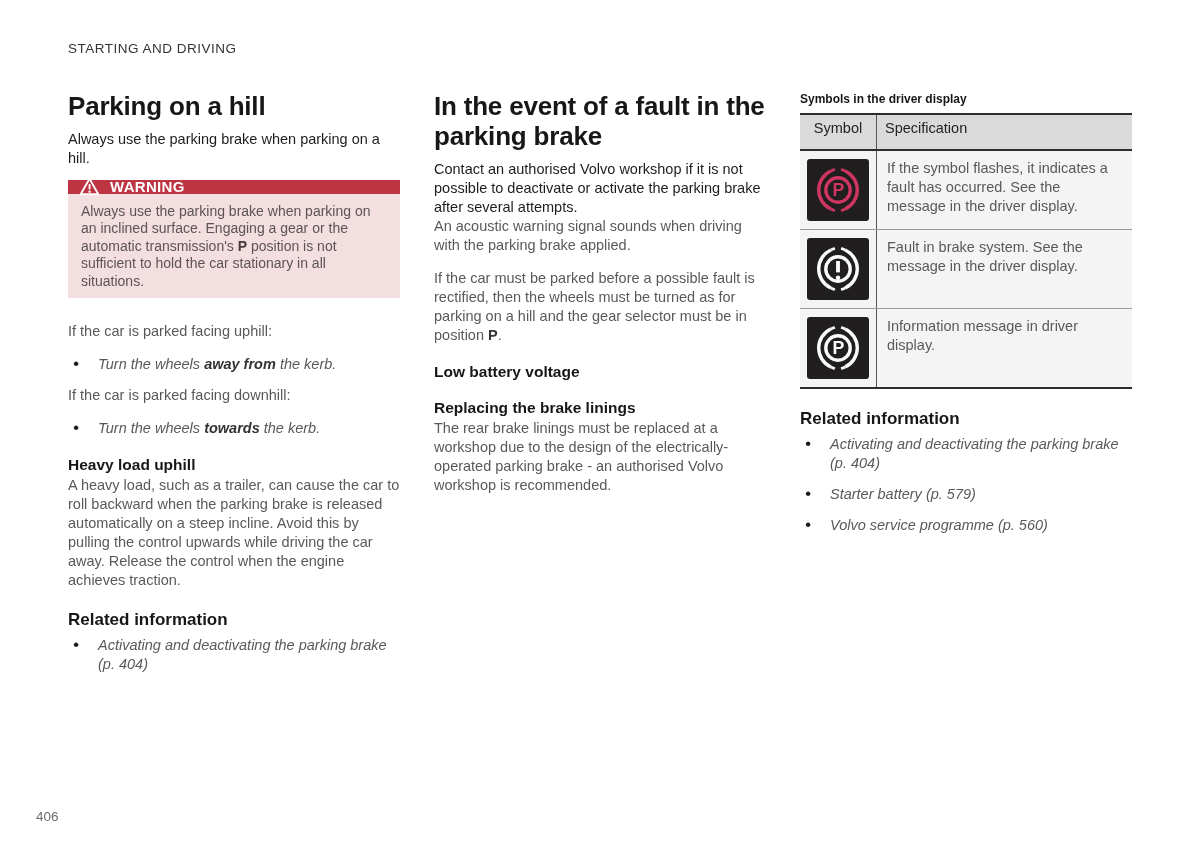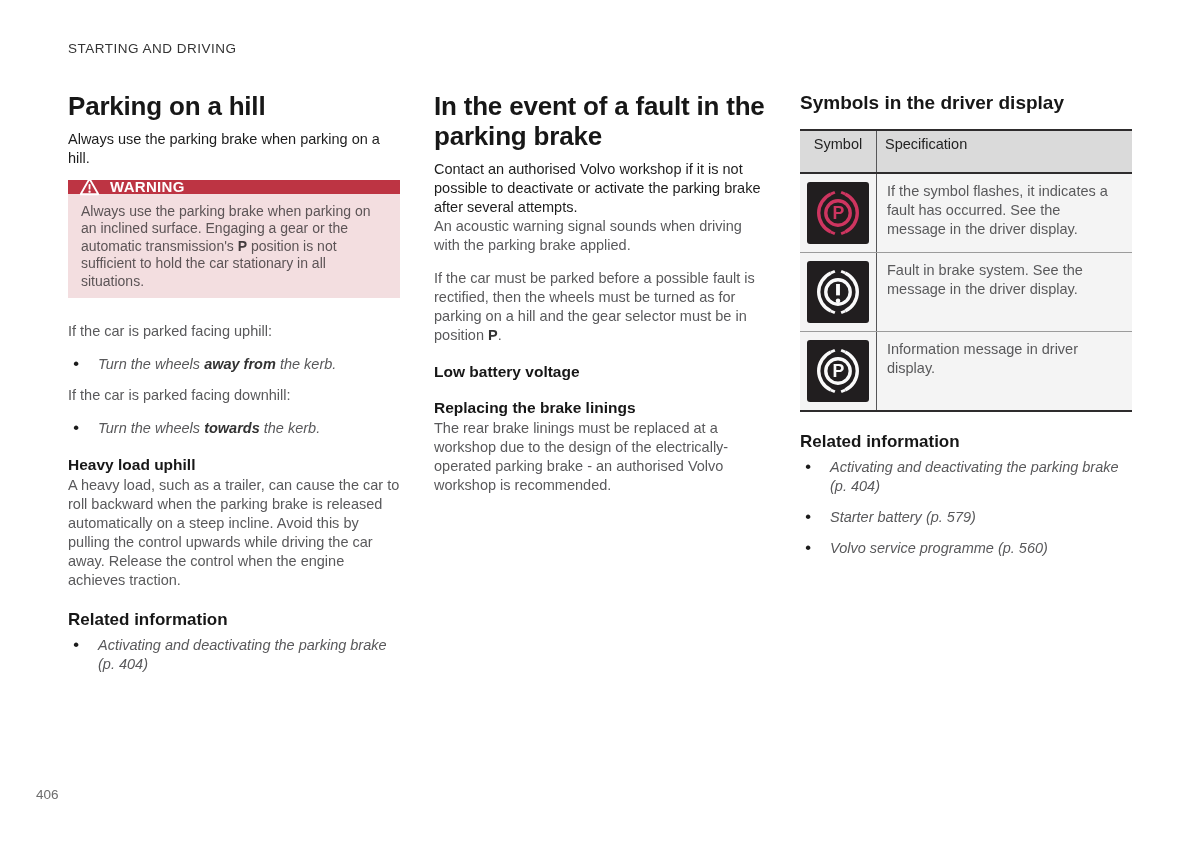--- a/index.html
+++ b/index.html
@@ -59,42 +59,42 @@
   ul.bullets{list-style:none;margin:0 0 12px;font-style:italic;}
   ul.bullets li{
     position:relative;padding-left:30px;margin:0 0 12px;
     font-size:14.5px;line-height:19px;
   }
   ul.bullets li::before{
     content:"•";position:absolute;left:5px;top:-1px;
     color:#1c1c1c;font-size:17px;
   }
   
-  .col3-title{margin:0 0 15px;font-size:19px;}
+  .col3-title{margin:0 0 7px;font-size:12px;}
   .sym-table{border-top:2px solid var(--rule-dark);border-bottom:2px solid var(--rule-dark);margin:0 0 2px;}
   .t-row{display:grid;grid-template-columns:77px 1fr;}
   .t-head{background:var(--table-head-bg);border-bottom:2px solid var(--rule-dark);}
-  .t-head .cell{font-size:14.5px;color:#232323;padding:5px 8px 20px;}
+  .t-head .cell{font-size:14.5px;color:#232323;padding:5px 8px 13px;}
   .t-head .cell-sym{text-align:center;}
   .t-body{background:var(--table-row-bg);}
   .t-body + .t-body{border-top:1.5px solid var(--rule-mid);}
   .cell-sym{border-right:1.5px solid #565658;}
   .t-body .cell-sym{padding:8px 7px;}
   .t-body .cell-spec{padding:8px 10px 10px;font-size:14.5px;line-height:19px;color:var(--body-gray);}
   .t-body:nth-child(2) .cell-spec,
   .t-body:nth-child(3) .cell-spec{min-height:78px;}
   .t-body:nth-child(4) .cell-spec{min-height:70px;}
   .sym-box{
     width:62px;height:62px;background:var(--icon-bg);border-radius:3px;
     display:flex;align-items:center;justify-content:center;
   }
   .sym-box svg{width:54px;height:54px;display:block;}
   .sym-pink{color:var(--symbol-pink);}
   .sym-white{color:#fafafa;}
-  .page-num{position:absolute;left:36px;top:787px;font-size:13.5px;color:#6d6d6d;}
+  .page-num{position:absolute;left:36px;top:809px;font-size:13.5px;color:#6d6d6d;}
   .defs-hidden{position:absolute;width:0;height:0;overflow:hidden;}
 </style>
 </head>
 <body>
 
 <svg class="defs-hidden" aria-hidden="true">
   <defs>
     <symbol id="sym-brake-p" viewBox="0 0 64 64">
       <path d="M23.5 9.5 A24.8 24.8 0 0 0 23.5 54.5" fill="none" stroke="currentColor" stroke-width="4"></path>
       <path d="M40.5 9.5 A24.8 24.8 0 0 1 40.5 54.5" fill="none" stroke="currentColor" stroke-width="4"></path>

